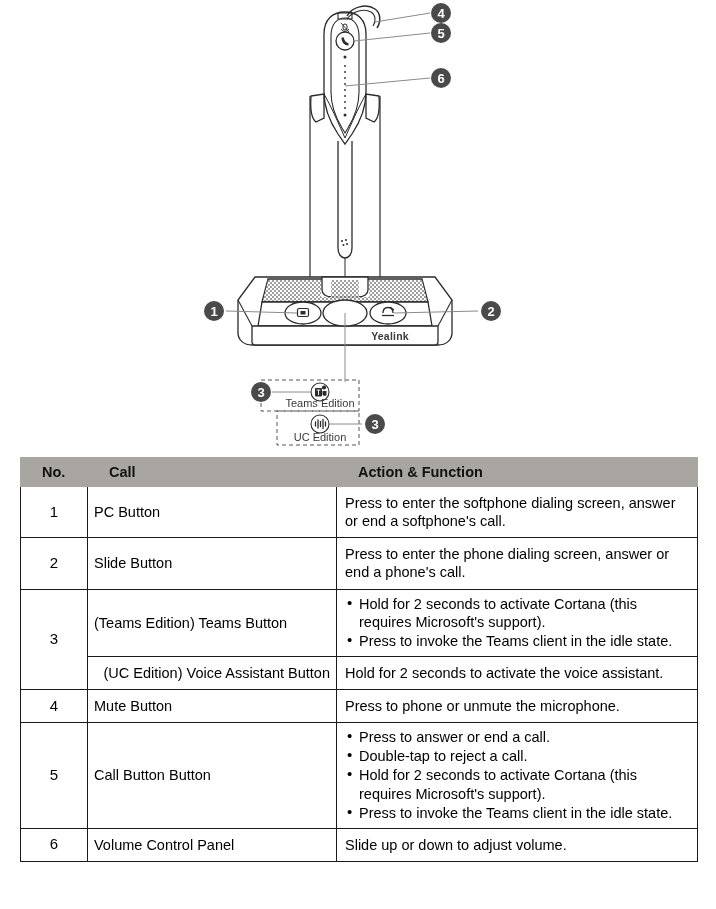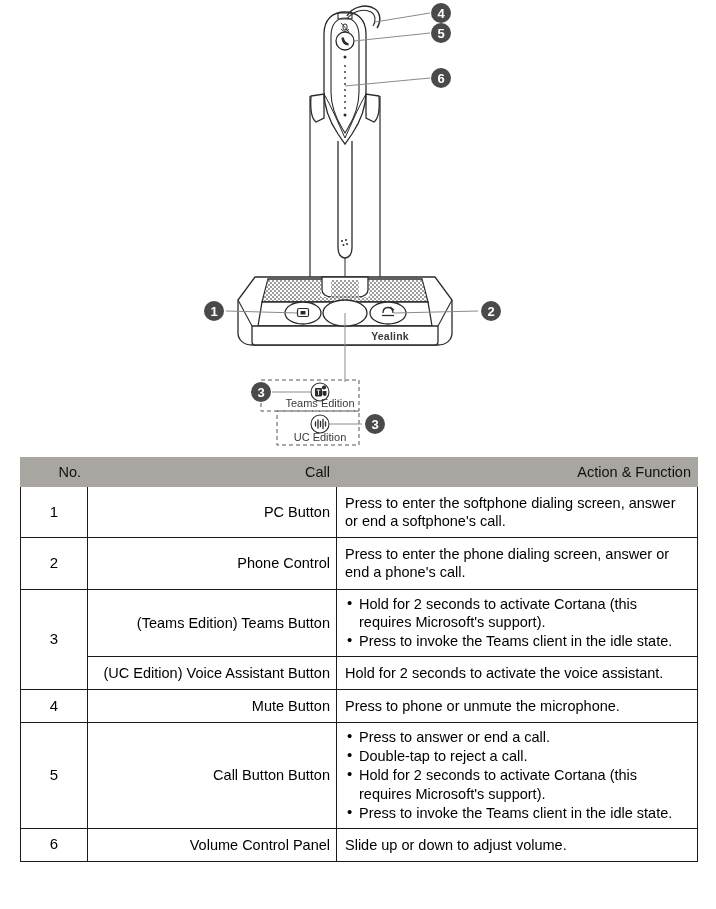--- a/index.html
+++ b/index.html
@@ -67,32 +67,32 @@
   #spec-table td {
     border: 1.3px solid #1a1a1a;
     vertical-align: middle;
     padding: 5px 6px;
     line-height: 1.25;
   }
   #spec-table thead th {
     background: #a9a6a1;
     border: 1.3px solid #a9a6a1;
     color: #111111;
-    font-weight: normal;
-    text-align: right;
+    font-weight: bold;
+    text-align: left;
     font-size: 14.5px;
-    padding: 4px 6px;
+    padding: 4px 21px;
     height: 20px;
   }
   td.cell-no {
     text-align: center;
     font-size: 15px;
   }
   td.cell-item {
-    text-align: right;
+    text-align: left;
   }
   td.cell-item-left {
     text-align: right;
     padding-left: 4px;
   }
   td.cell-action {
     text-align: left;
     padding-left: 7px;
   }
   ul.bullets {
@@ -328,21 +328,21 @@
   <tbody id="table-body">
       <tr>
         <td class="cell-no">1</td>
         <td class="cell-item">PC Button</td>
         <td class="cell-action">
           <div class="plain-line">Press to enter the softphone dialing screen, answer or end a softphone's call.</div>
         </td>
       </tr>
       <tr>
         <td class="cell-no">2</td>
-        <td class="cell-item">Phone Control</td>
+        <td class="cell-item">Slide Button</td>
         <td class="cell-action">
           <div class="plain-line">Press to enter the phone dialing screen, answer or end a phone's call.</div>
         </td>
       </tr>
       <tr>
         <td class="cell-no" rowspan="2">3</td>
         <td class="cell-item">(Teams Edition) Teams Button</td>
         <td class="cell-action">
           <ul class="bullets">
             <li>Hold for 2 seconds to activate Cortana (this requires Microsoft's support).</li>

